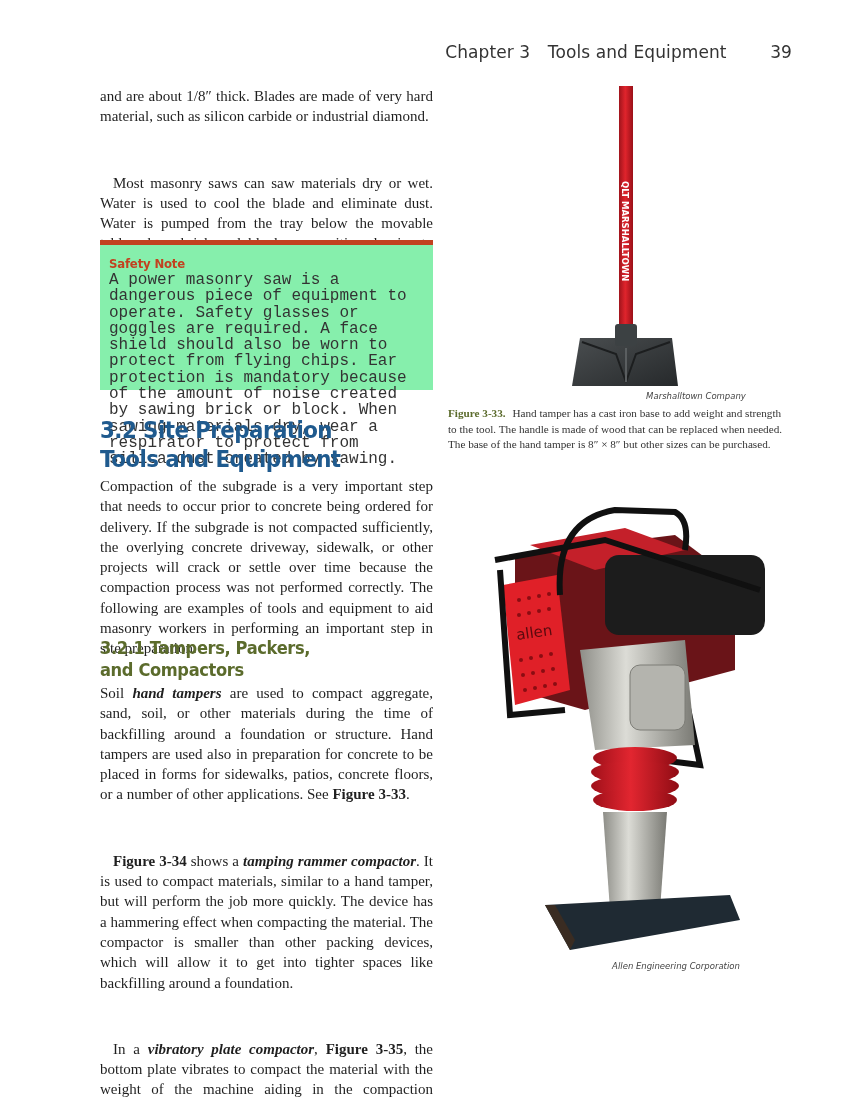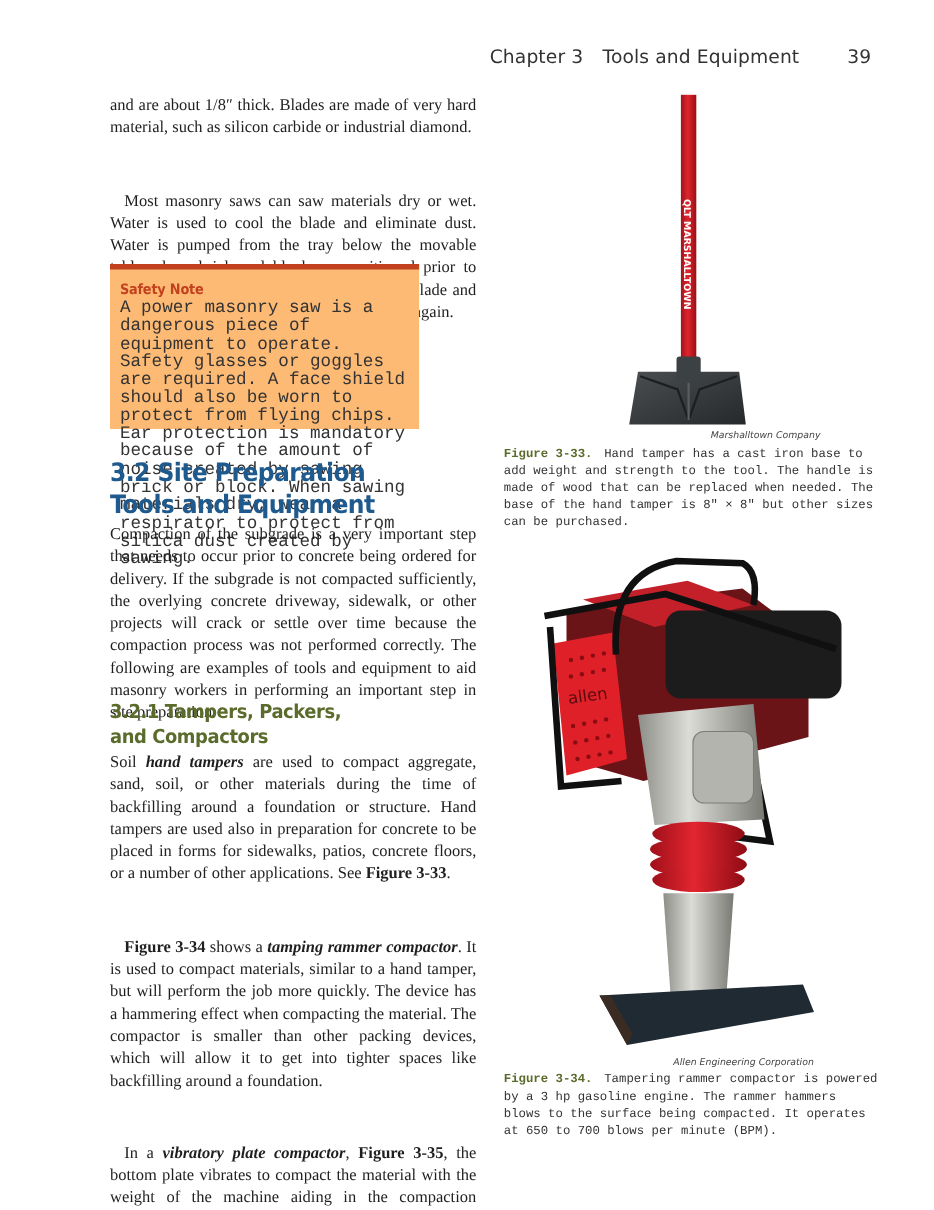--- a/index.html
+++ b/index.html
@@ -8,30 +8,30 @@
 
   .running-head { position: absolute; top: 42px; right: 57px; font-family: "DejaVu Sans", sans-serif; font-size: 17px; color: #333; letter-spacing: 0.1px; }
   .running-head .chap { margin-right: 12px; }
   .running-head .title { margin-right: 38px; }
 
   .serif { font-family: "Liberation Serif", serif; font-size: 15px; line-height: 20.3px; color: #1f1f1f; text-align: justify; }
   .col-left { position: absolute; left: 100px; width: 333px; }
   .p { margin: 0; }
   .p.indent { text-indent: 13px; margin-top: 46px; }
 
-  .safety { position: absolute; left: 100px; top: 240px; width: 281px; height: 150px; background: #fdba74; }
+  .safety { position: absolute; left: 100px; top: 240px; width: 333px; height: 150px; background: #86efac; }
   .safety .bar { height: 5px; background: #c2411f; }
   .safety .hd { margin: 11px 0 0 9px; font-family: "DejaVu Sans", sans-serif; font-weight: bold; font-size: 13px; color: #c2411f; letter-spacing: -0.2px; transform: scaleX(0.9); transform-origin: left; }
   .safety .txt { margin: 1px 8px 0 9px; font-family: Liberation Mono, monospace; font-size: 16px; line-height: 16.3px; color: #333; }
 
   .h2 { position: absolute; left: 100px; top: 416px; font-family: "DejaVu Sans", sans-serif; font-weight: bold; font-size: 23px; line-height: 29px; color: #1f5a8e; letter-spacing: -0.6px; transform: scaleX(0.93); transform-origin: left; }
   .h3 { position: absolute; left: 100px; top: 637px; font-family: "DejaVu Sans", sans-serif; font-weight: bold; font-size: 17.5px; line-height: 22px; color: #5b6b2c; letter-spacing: -0.4px; transform: scaleX(0.93); transform-origin: left; }
 
   .credit { position: absolute; font-family: "DejaVu Sans", sans-serif; font-style: italic; font-size: 8.5px; color: #444; text-align: center; }
-  .caption { position: absolute; left: 458px; width: 340px; font-family: Liberation Mono, monospace; font-size: 11.2px; line-height: 15.6px; color: #333; }
+  .caption { position: absolute; left: 448px; width: 340px; font-family: Liberation Serif, serif; font-size: 11.2px; line-height: 15.6px; color: #333; }
   .caption .fig { color: #5b6b2c; font-weight: bold; margin-right: 4px; }
 
   .footer { position: absolute; left: 100px; top: 1124px; font-family: "Liberation Sans", sans-serif; font-size: 9.5px; color: #666; }
 
   .fig-img { position: absolute; }
   b.em, .bi { font-weight: bold; }
   .bi { font-style: italic; }
 </style>
 </head>
 <body>
@@ -159,19 +159,15 @@
       <ellipse cx="150" cy="286" rx="44" ry="11"></ellipse>
       <ellipse cx="150" cy="300" rx="42" ry="11"></ellipse>
     </g>
 
     <path d="M118,312 L182,312 L175,410 L125,410 Z" fill="url(#metalG)"></path>
 
     <path d="M60,405 L245,395 L255,420 L85,450 Z" fill="#1f2a33"></path>
     <path d="M60,405 L85,450 L90,440 L70,405 Z" fill="#3a2c22"></path>
   </svg>
   <div class="credit" style="left:560px; top:961px; width:232px;">Allen Engineering Corporation</div>
-  <div class="caption" style="top:975px;">
-    <span class="fig">Figure 3-34.</span>
-    <span>Tampering rammer compactor is powered by a 3 hp gasoline engine. The rammer hammers blows to the surface being compacted. It operates at 650 to 700 blows per minute (BPM).</span>
-  </div>
 
   <div class="footer">Copyright Goodheart-Willcox Co., Inc.</div>
 </div>
 
 </body></html>

